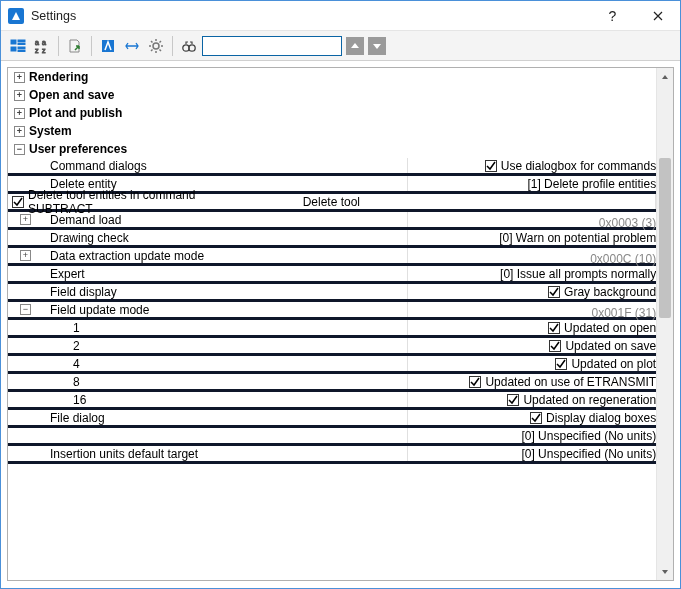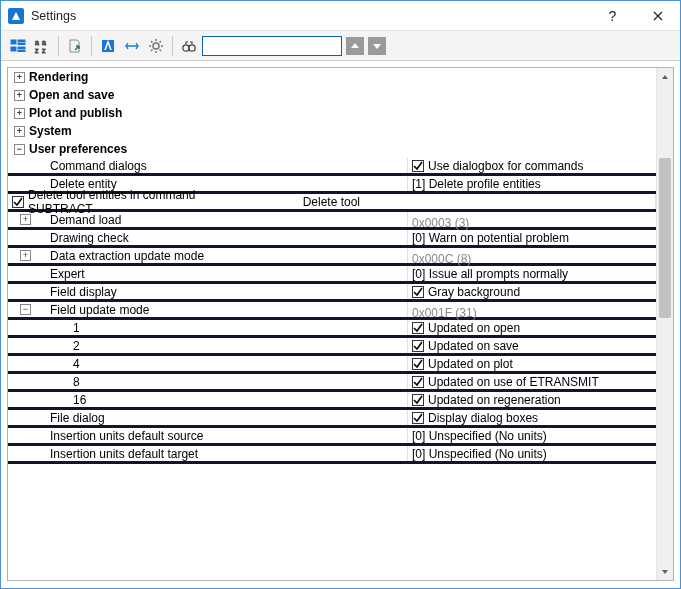--- a/index.html
+++ b/index.html
@@ -122,20 +122,21 @@
   .cell { display:flex; align-items:center; }
   .label-cell {
     width: 400px;
     border-right: 1px solid #e0e0e0;
     padding-left: 0;
   }
   .value-cell {
     flex: 1 1 auto;
     padding-left: 4px;
     color: #000;
+    justify-content: flex-end;
   }
   .value-cell.muted { color: #888; margin-top: 7px; }
   .indent { display:inline-block; }
   .exp {
     width: 11px; height: 11px;
     border: 1px solid #888;
     margin: 0 4px 0 6px;
     display:flex; align-items:center; justify-content:center;
     font-size: 9px; line-height: 1;
     color:#444; background:#fff;
@@ -348,21 +349,21 @@
         </div>
     </div>
     <div class="row">
       <div class="cell label-cell">
           <span class="indent" style="width:6px"></span>
           <span class="exp">+</span>
           <span class="indent" style="width:15px"></span>
           <span>Data extraction update mode</span>
         </div>
       <div class="cell value-cell muted">
-          <span>0x000C (8)</span>
+          <span>0x000C (10)</span>
         </div>
     </div>
     <div class="row">
       <div class="cell label-cell">
           <span class="indent" style="width:21px"></span>
           <span class="exp blank"></span>
           <span>Expert</span>
         </div>
       <div class="cell value-cell">
           <span>[0] Issue all prompts normally</span>
@@ -483,21 +484,20 @@
               <path d="M1 5 L4 8 L9 1" stroke="#000" stroke-width="1.5" fill="none"></path>
             </svg>
           </span>
           <span>Display dialog boxes</span>
         </div>
     </div>
     <div class="row">
       <div class="cell label-cell">
           <span class="indent" style="width:21px"></span>
           <span class="exp blank"></span>
-          <span>Insertion units default source</span>
         </div>
       <div class="cell value-cell">
           <span>[0] Unspecified (No units)</span>
         </div>
     </div>
     <div class="row">
       <div class="cell label-cell">
           <span class="indent" style="width:21px"></span>
           <span class="exp blank"></span>
           <span>Insertion units default target</span>

